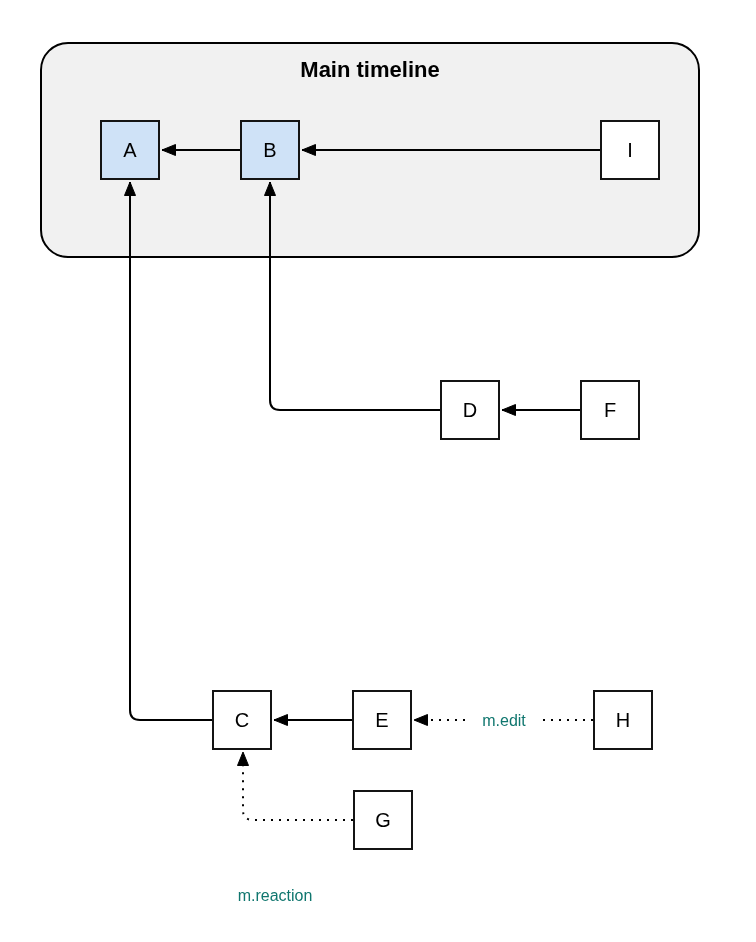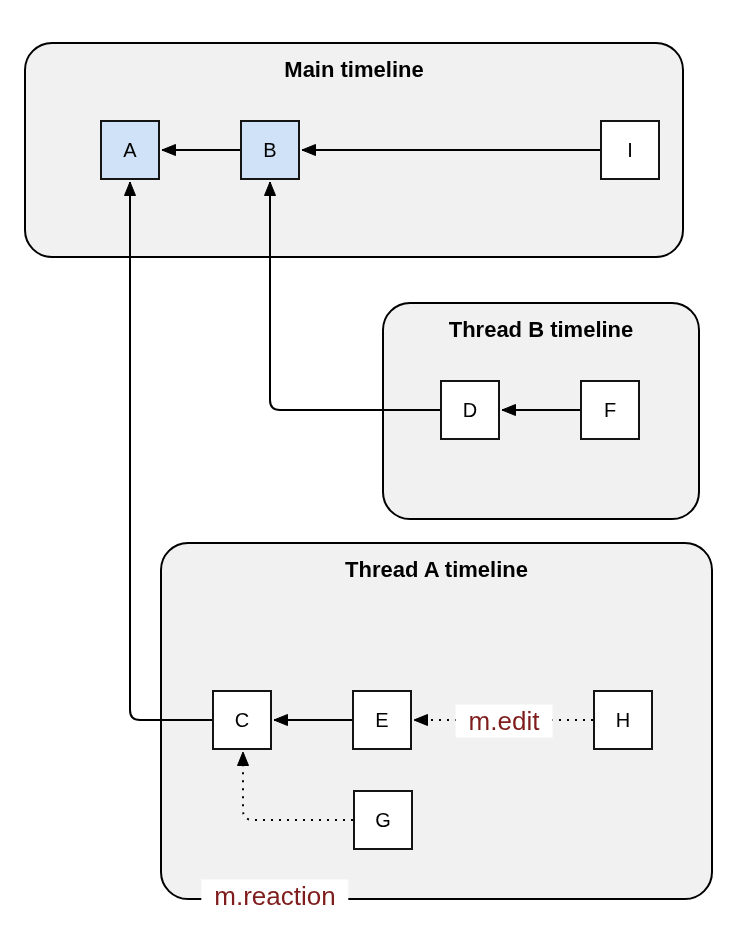--- a/index.html
+++ b/index.html
@@ -61,41 +61,35 @@
     color: #000000;
   }
   .node.blue {
     background: #cfe2f7;
   }
   .edge-label {
     position: absolute;
     transform: translate(-50%, -50%);
     background: #ffffff;
     padding: 1px 13px;
-    font-size: 26px;
-    color: #7f1d1d;
+    font-size: 16px;
+    color: #0f766e;
     white-space: nowrap;
   }
 </style>
 </head>
 <body>
 
 <div class="canvas">
 
-  <div class="group" style="left:24px; top:42px; width:660px; height:216px;padding-left:48px;">
+  <div class="group" style="left:40px; top:42px; width:660px; height:216px;padding-left:48px;">
     <div class="group-title">Main timeline</div>
   </div>
 
-  <div class="group" style="left:382px; top:302px; width:318px; height:218px;">
-    <div class="group-title">Thread B timeline</div>
-  </div>
 
-  <div class="group" style="left:160px; top:542px; width:553px; height:358px;">
-    <div class="group-title">Thread A timeline</div>
-  </div>
 
   <svg class="edge-layer" viewBox="0 0 756 942" xmlns="http://www.w3.org/2000/svg">
     <defs>
       <marker id="arrowhead" markerUnits="userSpaceOnUse" markerWidth="16" markerHeight="14" refX="14.5" refY="7" orient="auto">
         <path d="M1,1.5 L14.5,7 L1,12.5 Z" fill="#000000" stroke="#000000" stroke-linejoin="round"></path>
       </marker>
     </defs>
 
     <path class="edge" d="M240,150 L162,150" marker-end="url(#arrowhead)"></path>
     <path class="edge" d="M600,150 L302,150" marker-end="url(#arrowhead)"></path>

